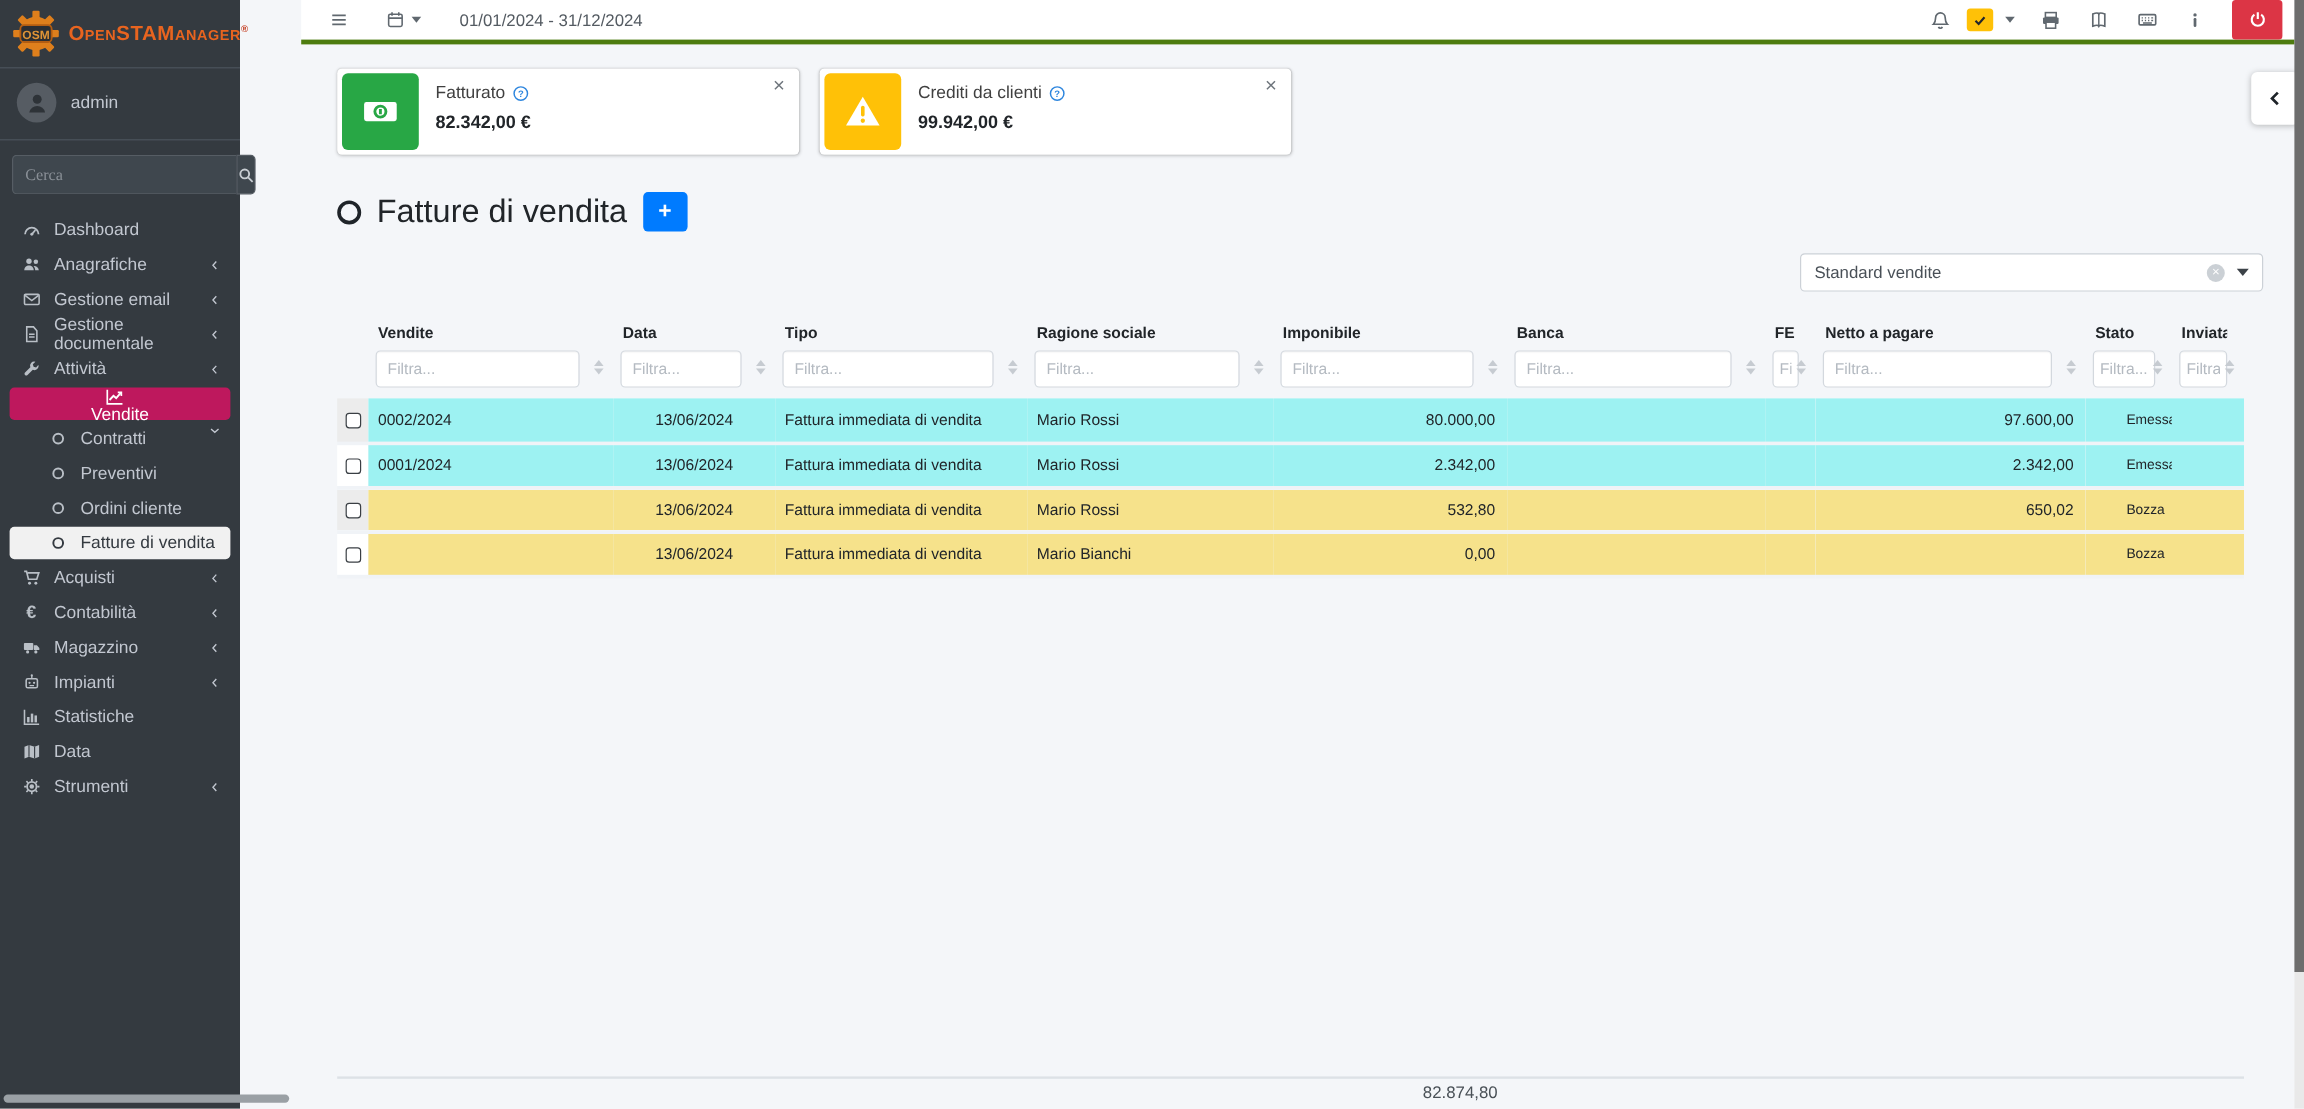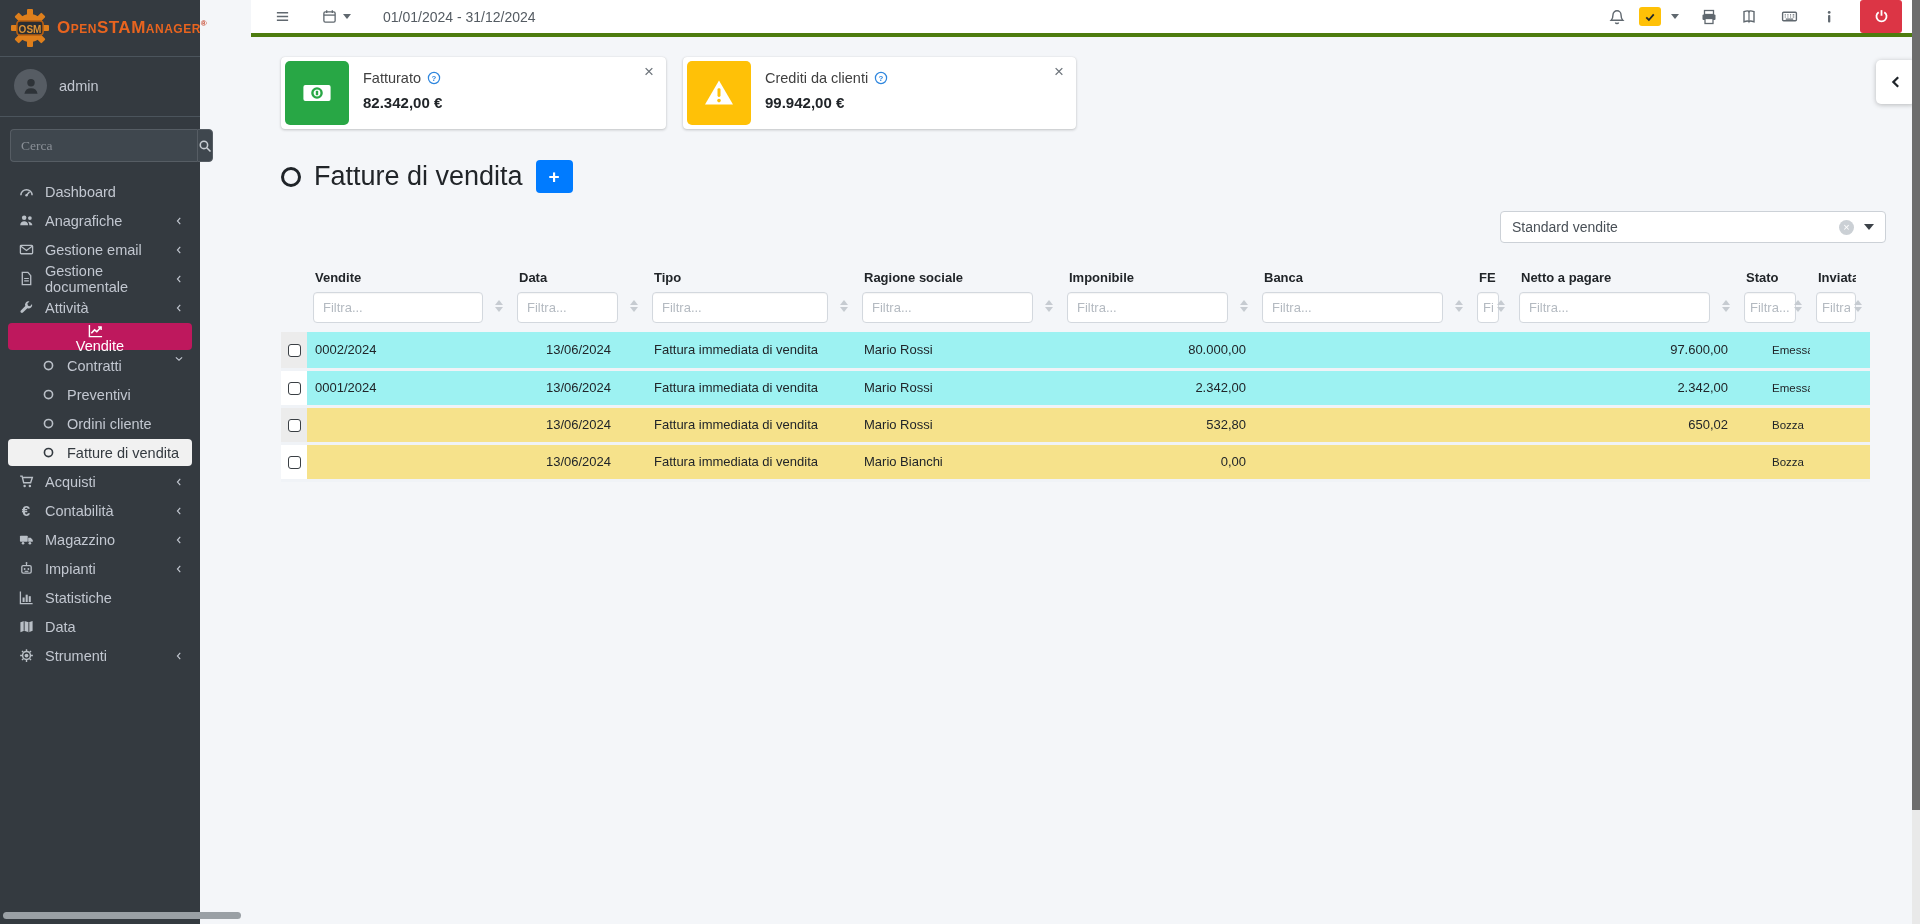--- a/index.html
+++ b/index.html
@@ -653,20 +653,23 @@
                 <path d="M5.8 7h4.4M5.8 9.2h4.4M5.8 11.4h3" stroke="#8d949a" stroke-width="1"></path>
               </svg>
               <span>Bozza</span>
             </span>
         </td>
         <td></td>
       </tr>
     </tbody>
   </table>
 
+  <div class="table-footer">
+    <span class="total-imponibile">82.874,80</span>
+  </div>
 </div>
 
 <div class="collapse-btn">
   <svg width="14" height="14" viewBox="0 0 16 16">
       <path d="M10.5 2.5 5 8l5.5 5.5" fill="none" stroke="#1f2429" stroke-width="2.6"></path>
     </svg>
 </div>
 <div class="vtrack"></div>
 <div class="vscroll"></div>
 

